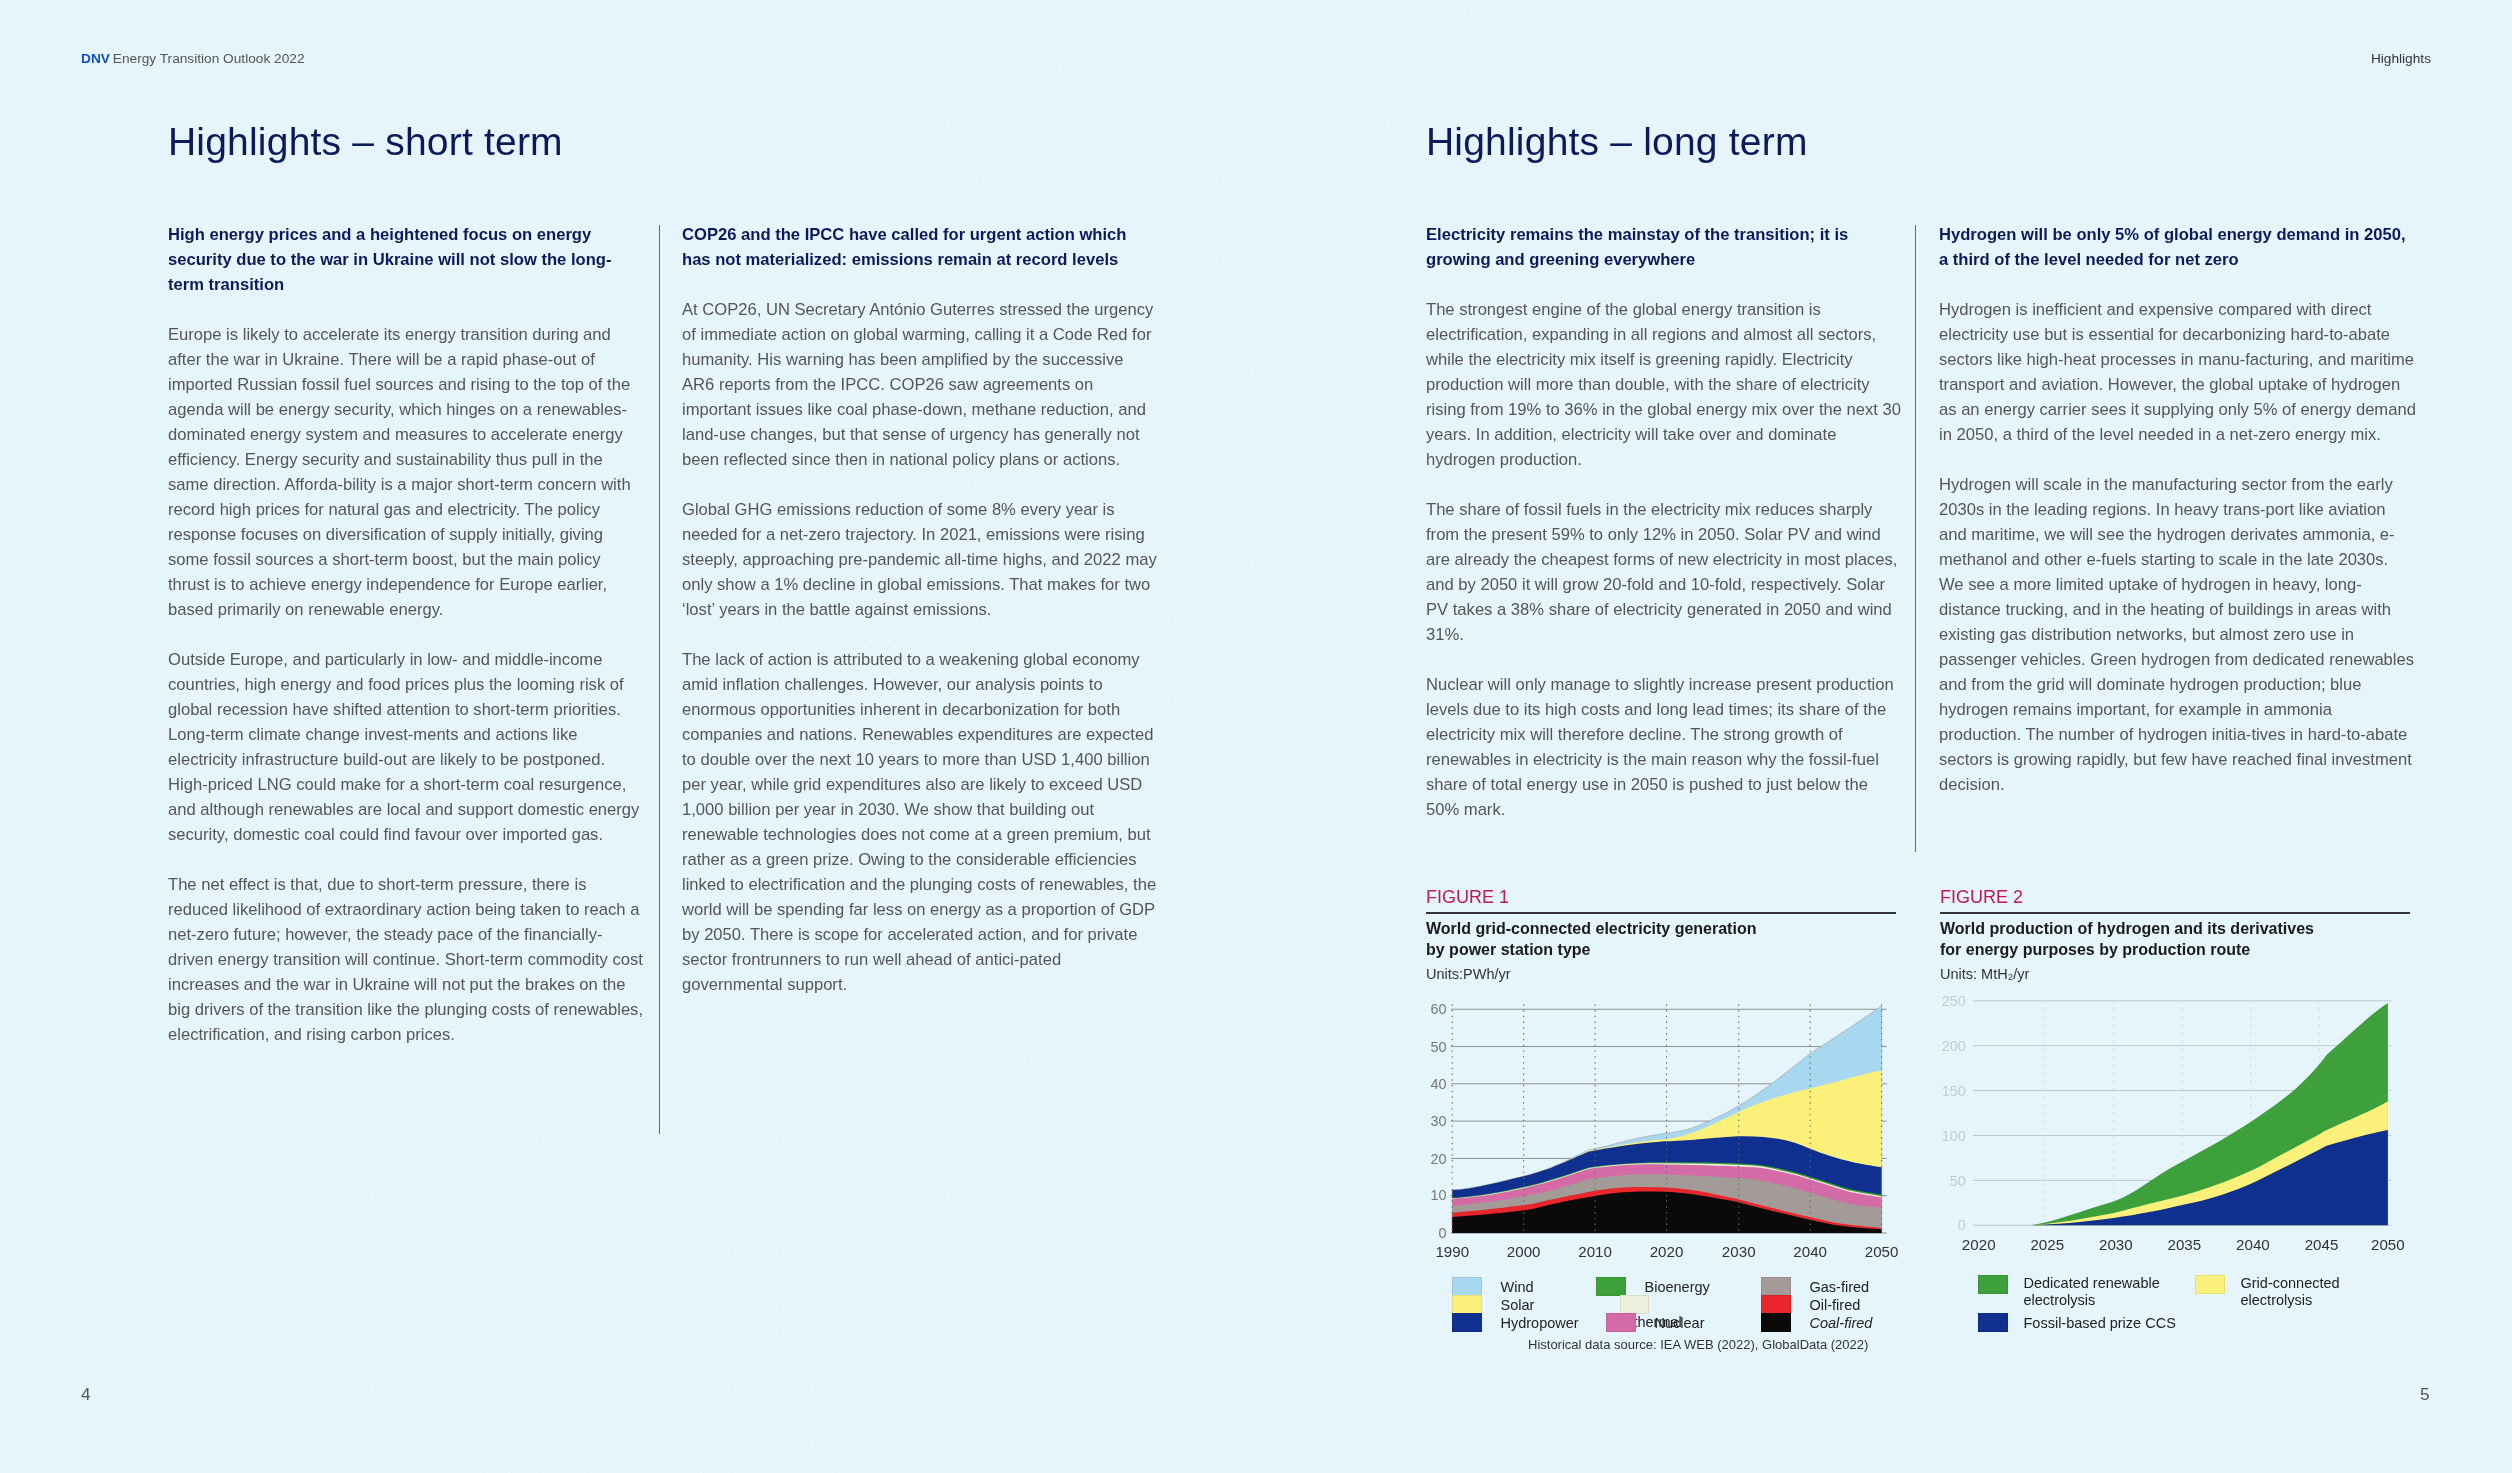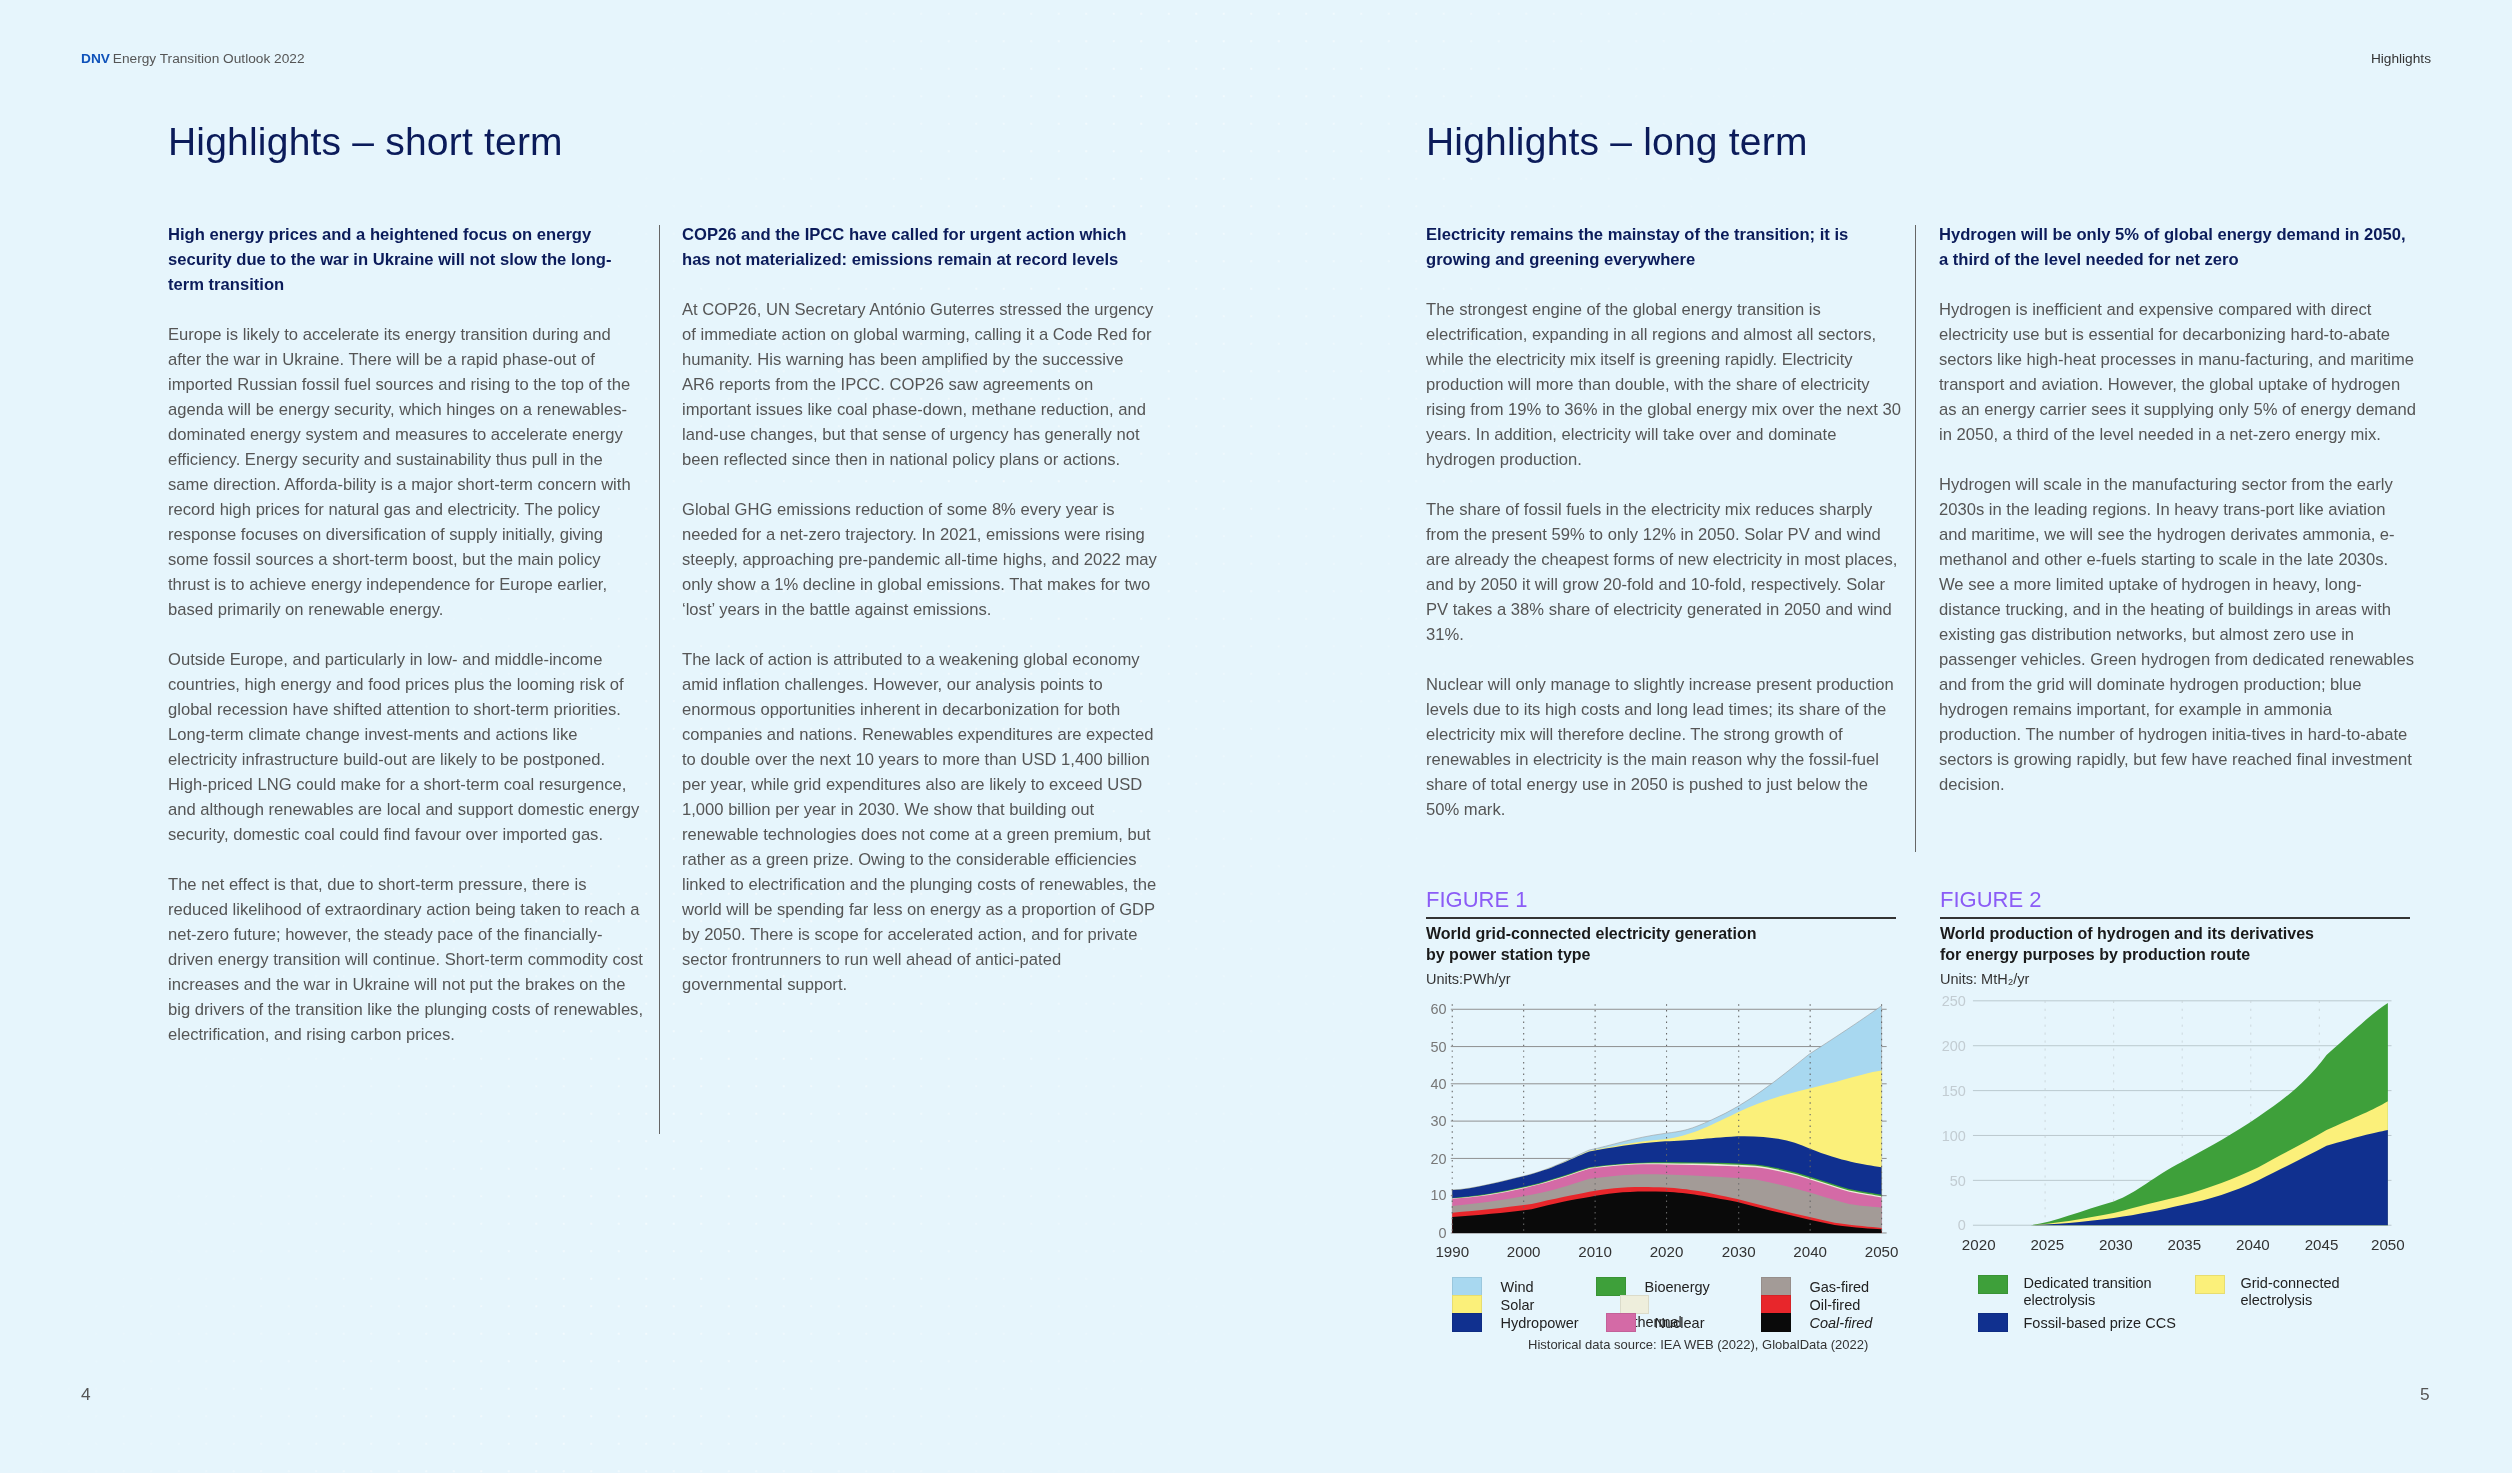--- a/index.html
+++ b/index.html
@@ -24,21 +24,21 @@
   .page-num { top:1384px; font-size:17.3px; color:#555; }
   .page-title { font-size:39px; color:#0b1b5a; font-weight:normal; letter-spacing:0.2px; }
   .col { position:absolute; width:477px; }
   .col h3 {
     margin:0 0 24.6px 0; font-size:16.6px; line-height:25px; color:#0b1b5a; font-weight:bold;
   }
   .col p {
     margin:0 0 25px 0; font-size:16.6px; line-height:25px; color:#555;
   }
   .vrule { position:absolute; width:1.4px; background:#666; }
-  .fig-label { font-size:22px; color:#8b5cf6; margin:0; }
+  .fig-label { font-size:18px; color:#be185d; margin:0; }
   .fig-rule { height:1.4px; background:#333; margin:4.3px 0 4.3px 0; }
   .fig-title { font-size:16px; font-weight:bold; color:#1a1a1a; line-height:21px; margin:0; }
   .fig-units { font-size:14.5px; color:#333; margin:5.8px 0 0 0; }
   .legend { position:absolute; font-size:14.5px; color:#222; }
   .legend .item { position:absolute; display:flex; align-items:center; }
   .legend .sw { width:27.5px; height:17.3px; margin-right:19px; border:0.7px solid rgba(0,0,0,0.08); }
   .axis-text { font-size:20px; fill:#777; font-family:"Liberation Sans", sans-serif; }
   .axis-x { font-size:21px; fill:#333; font-family:"Liberation Sans", sans-serif; }
   .source { font-size:13px; color:#333; }
 </style>
@@ -238,21 +238,21 @@
     <text class="axis-x" x="363" y="360">2035</text>
     <text class="axis-x" x="458" y="360">2040</text>
     <text class="axis-x" x="553" y="360">2045</text>
     <text class="axis-x" x="645" y="360">2050</text>
   </g>
 </svg>
 
 <div class="legend" style="left:1978px; top:1275px; width:434px; height:58px; font-size:14.5px;">
   <div class="item" style="left:0; top:0; align-items:flex-start;">
     <span class="sw" style="background:#3ea03a; margin-right:16px;"></span>
-    <span style="line-height:17.3px;"><span>Dedicated transition</span><br><span>electrolysis</span></span>
+    <span style="line-height:17.3px;"><span>Dedicated renewable</span><br><span>electrolysis</span></span>
   </div>
   <div class="item" style="left:217px; top:0; align-items:flex-start;">
     <span class="sw" style="background:#fbf07a; margin-right:16px;"></span>
     <span style="line-height:17.3px;"><span>Grid-connected</span><br><span>electrolysis</span></span>
   </div>
   <div class="item" style="left:0; top:38px;">
     <span class="sw" style="background:#10308f; margin-right:16px;"></span>
     <span>Fossil-based prize CCS</span>
   </div>
 </div>

